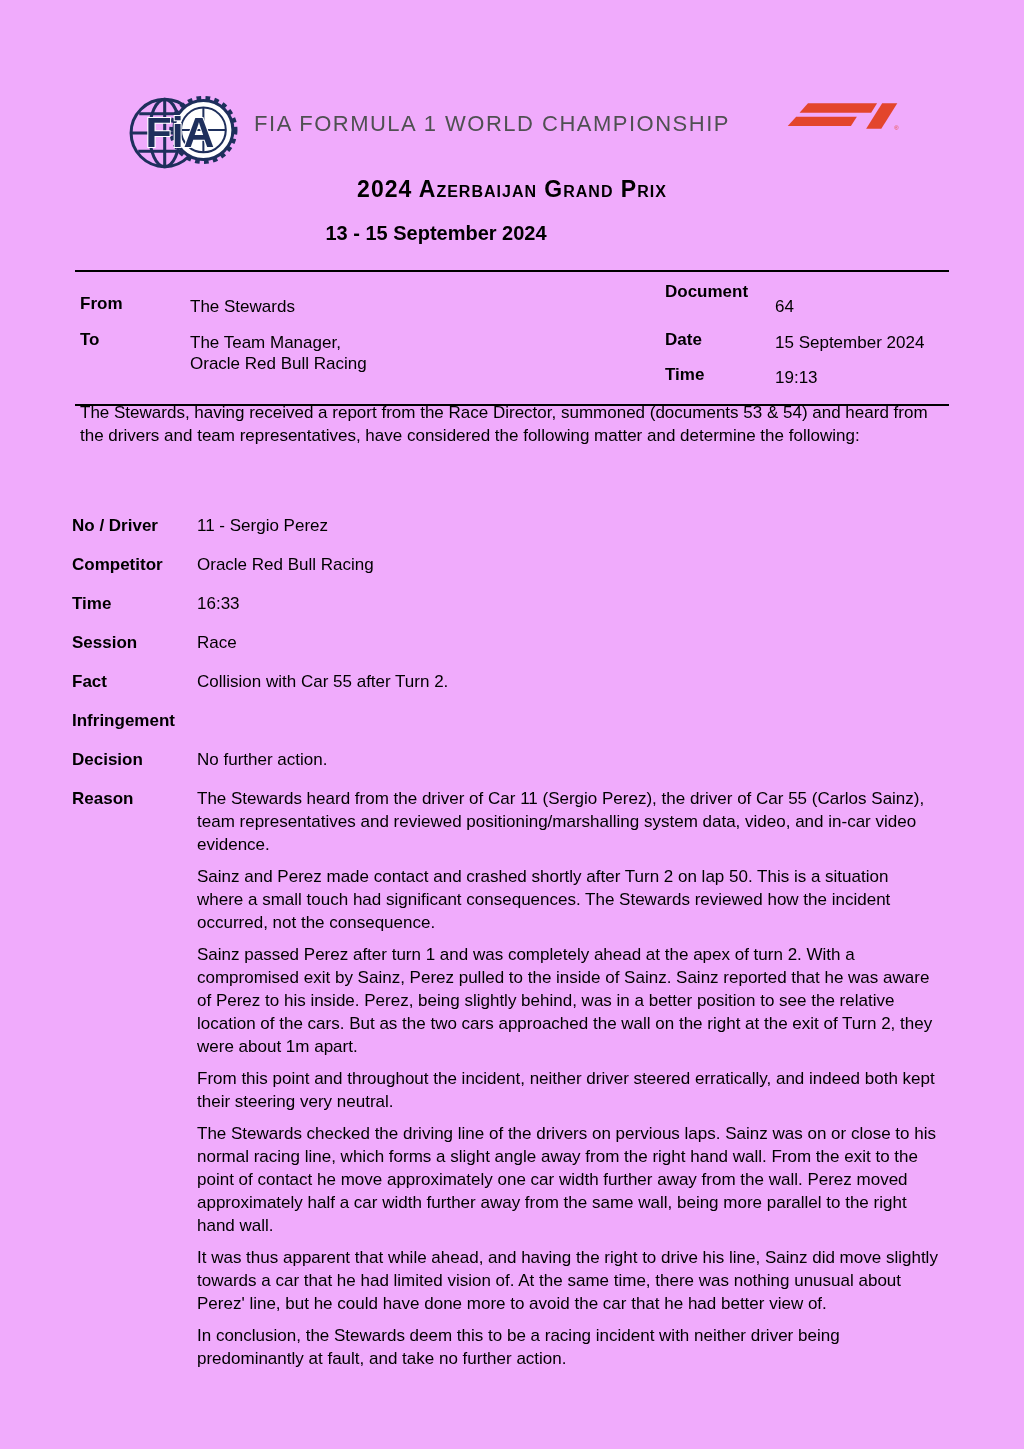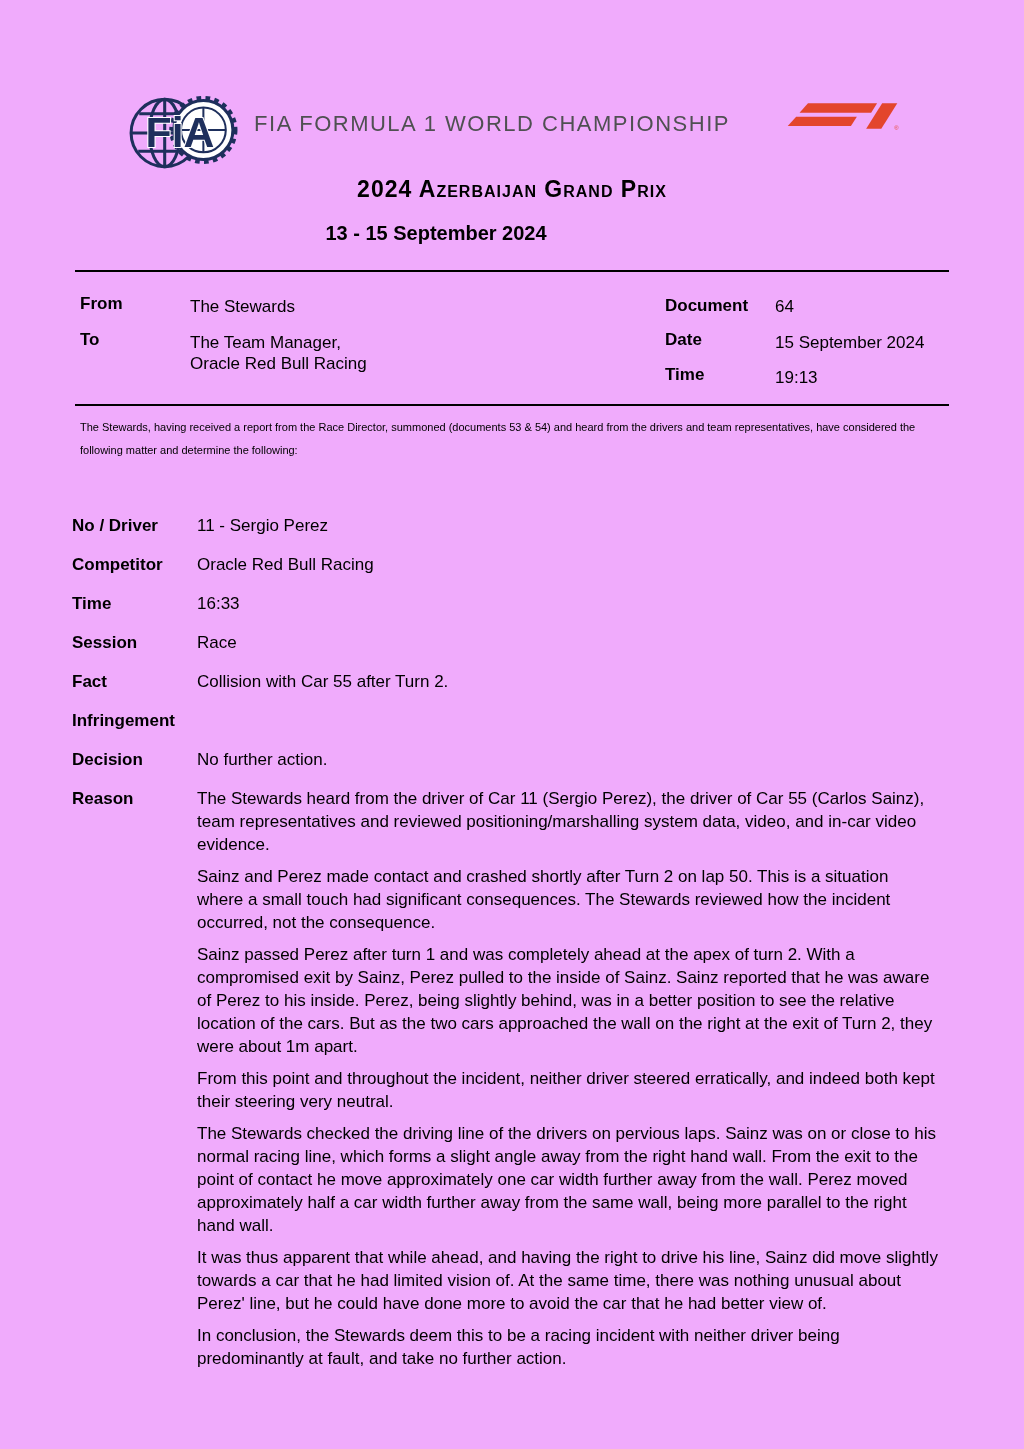--- a/index.html
+++ b/index.html
@@ -28,22 +28,22 @@
 
   .rule{left:75px;width:874px;height:2px;background:#000;}
   .rule-top{top:270px;}
   .rule-mid{top:404px;}
 
   .meta-label{font-weight:bold;font-size:17px;}
   .meta-value{font-size:17px;line-height:21px;}
   .pre{white-space:pre-line;}
 
   .intro{
-    left:80px;top:416px;width:866px;
-    font-size:11px;line-height:23px;
+    left:80px;top:401px;width:866px;
+    font-size:17px;line-height:23px;
   }
 
   .fields{left:72px;top:514px;width:868px;}
   .field-row{
     display:grid;grid-template-columns:125px 741px;
     margin-bottom:16px;font-size:17px;line-height:23px;
   }
   .field-label{font-weight:bold;}
   .reason-paragraphs p{margin:0 0 9px 0;font-size:17px;line-height:23px;}
 </style>
@@ -85,21 +85,21 @@
 
   <div class="abs rule rule-top"></div>
 
   <div class="abs meta-label" style="left:80px;top:294px;">From</div>
   <div class="abs meta-value" style="left:190px;top:296px;">The Stewards</div>
 
   <div class="abs meta-label" style="left:80px;top:330px;">To</div>
   <div class="abs meta-value pre" style="left:190px;top:332px;">The Team Manager,
 Oracle Red Bull Racing</div>
 
-  <div class="abs meta-label" style="left:665px;top:296px;">Document</div>
+  <div class="abs meta-label" style="left:665px;top:282px;">Document</div>
   <div class="abs meta-value" style="left:775px;top:296px;">64</div>
 
   <div class="abs meta-label" style="left:665px;top:330px;">Date</div>
   <div class="abs meta-value" style="left:775px;top:332px;">15 September 2024</div>
 
   <div class="abs meta-label" style="left:665px;top:365px;">Time</div>
   <div class="abs meta-value" style="left:775px;top:367px;">19:13</div>
 
   <div class="abs rule rule-mid"></div>
 

